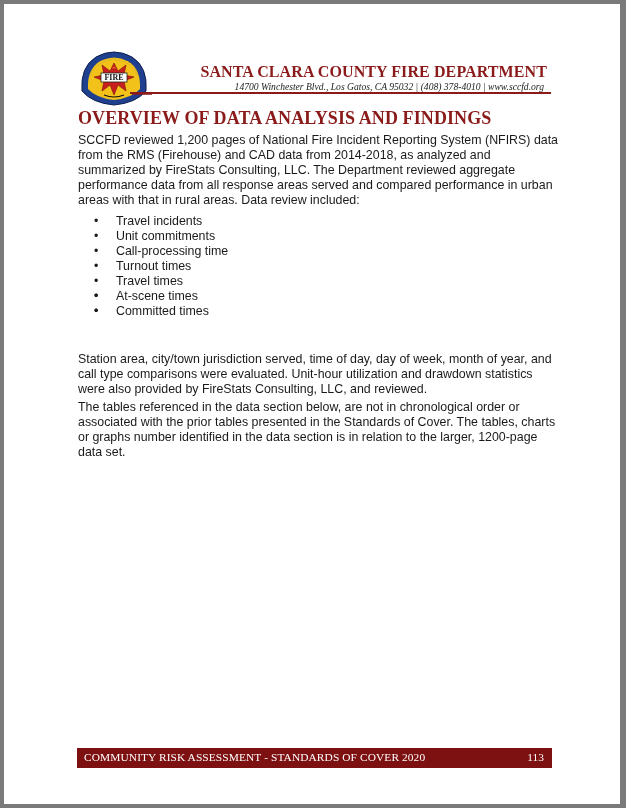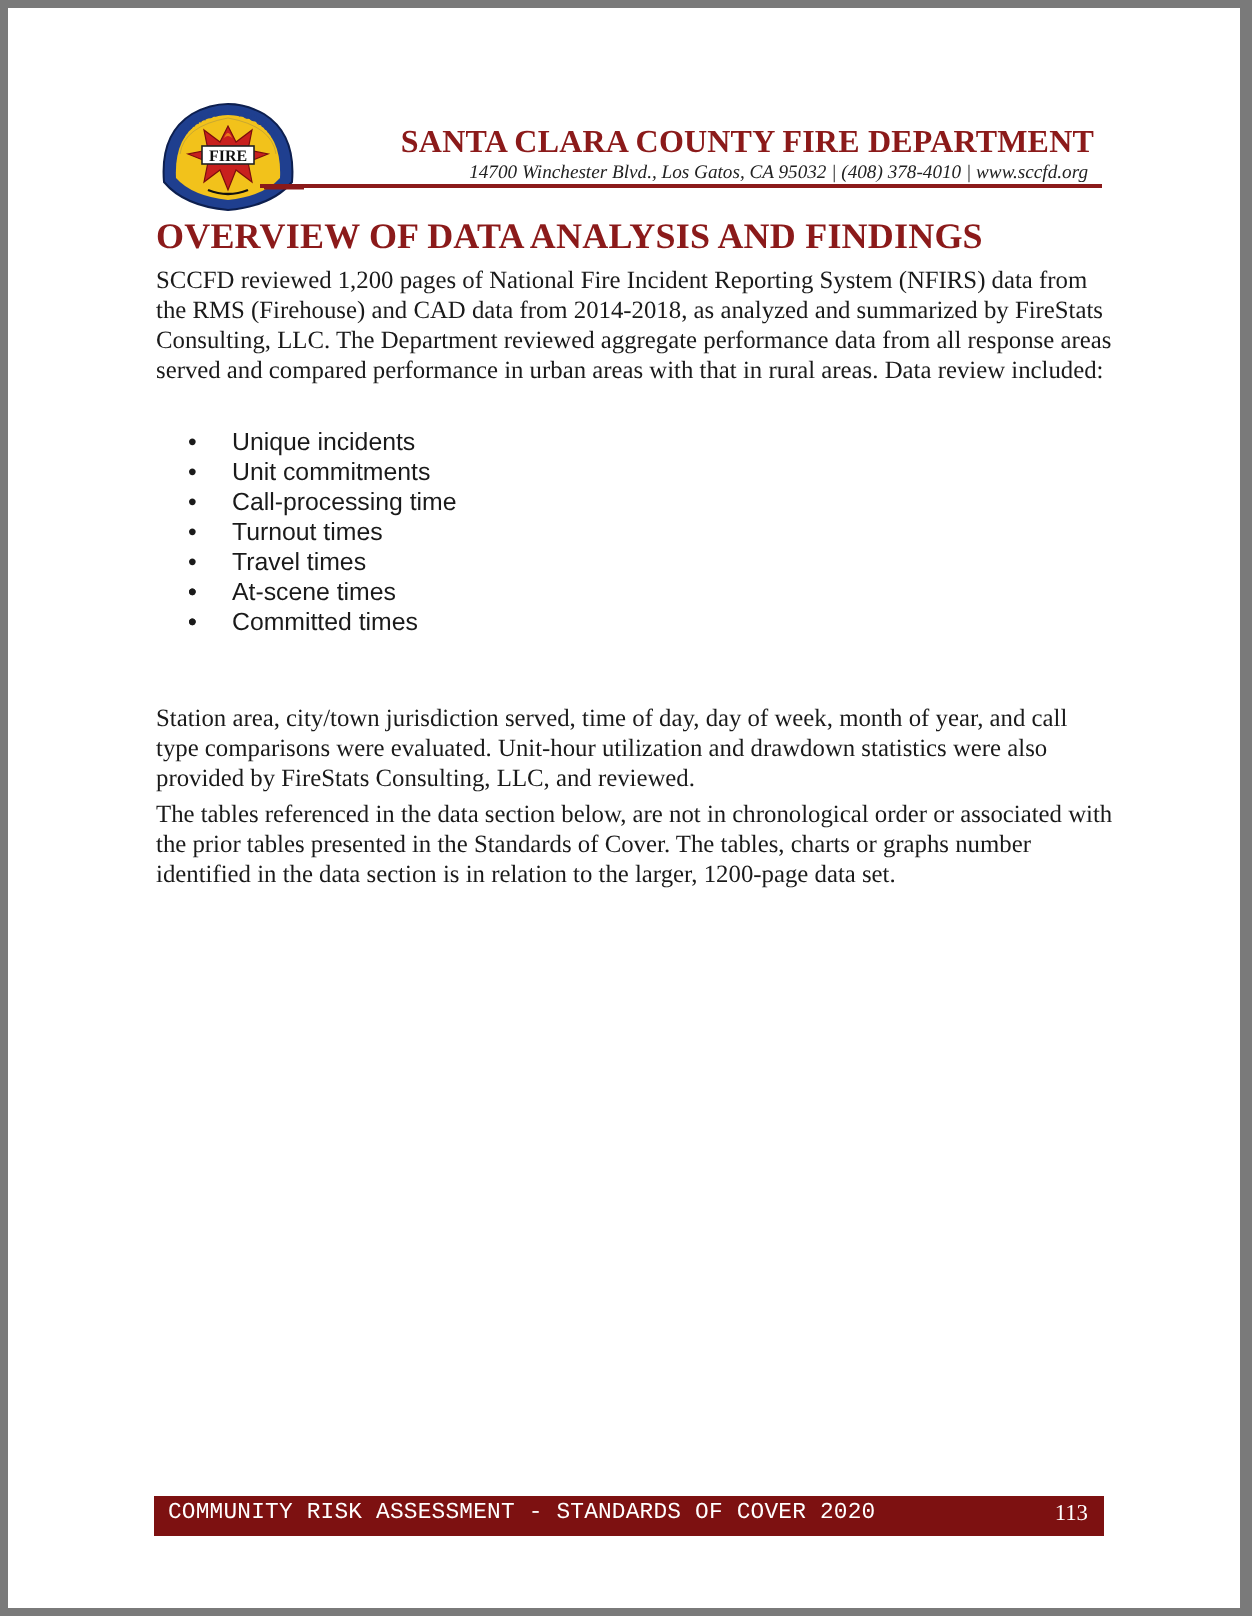--- a/index.html
+++ b/index.html
@@ -54,21 +54,21 @@
     font-weight: bold;
     font-size: 18px;
     color: #8b1a1a;
     white-space: nowrap;
     letter-spacing: 0.1px;
   }
   .body-text {
     position: absolute;
     left: 74px;
     width: 480px;
-    font-family: Liberation Serif, serif;
+    font-family: Liberation Sans, sans-serif;
     font-size: 12.4px;
     line-height: 15px;
     color: #1a1a1a;
   }
   .intro { top: 129px; }
   .bullets {
     position: absolute;
     left: 74px; top: 210px;
     margin: 0; padding: 0;
     list-style: none;
@@ -85,21 +85,21 @@
   .p3 { top: 396px; }
   .footer-bar {
     position: absolute;
     left: 73px; top: 744px;
     width: 475px; height: 20px;
     background: #7d1111;
   }
   .footer-title {
     position: absolute;
     left: 7px; top: 3px;
-    font-family: Liberation Mono, monospace;
+    font-family: Liberation Serif, serif;
     font-size: 11.4px;
     color: #ffffff;
     white-space: nowrap;
     letter-spacing: 0.1px;
   }
   .footer-page {
     position: absolute;
     right: 8px; top: 3px;
     font-family: "Liberation Serif", serif;
     font-size: 11.4px;
@@ -133,21 +133,21 @@
 
   <div class="dept-name">SANTA CLARA COUNTY FIRE DEPARTMENT</div>
   <div class="dept-contact">14700 Winchester Blvd., Los Gatos, CA 95032 | (408) 378-4010 | www.sccfd.org</div>
   <div class="header-rule"></div>
 
   <h1 class="section-title" style="margin:0">OVERVIEW OF DATA ANALYSIS AND FINDINGS</h1>
 
   <p class="body-text intro" style="margin:0">SCCFD reviewed 1,200 pages of National Fire Incident Reporting System (NFIRS) data from the RMS (Firehouse) and CAD data from 2014-2018, as analyzed and summarized by FireStats Consulting, LLC.  The Department reviewed aggregate performance data from all response areas served and compared performance in urban areas with that in rural areas.  Data review included:</p>
 
   <ul class="bullets">
-    <li><span class="dot">•</span><span>Unique incidents</span></li>
+    <li><span class="dot">•</span><span>Travel incidents</span></li>
     <li><span class="dot">•</span><span>Unit commitments</span></li>
     <li><span class="dot">•</span><span>Call-processing time</span></li>
     <li><span class="dot">•</span><span>Turnout times</span></li>
     <li><span class="dot">•</span><span>Travel times</span></li>
     <li><span class="dot">•</span></li>
     <li><span class="dot">•</span><span>At-scene times</span></li>
     <li><span class="dot">•</span></li>
     <li><span class="dot">•</span><span>Committed times</span></li>
   </ul>
 

